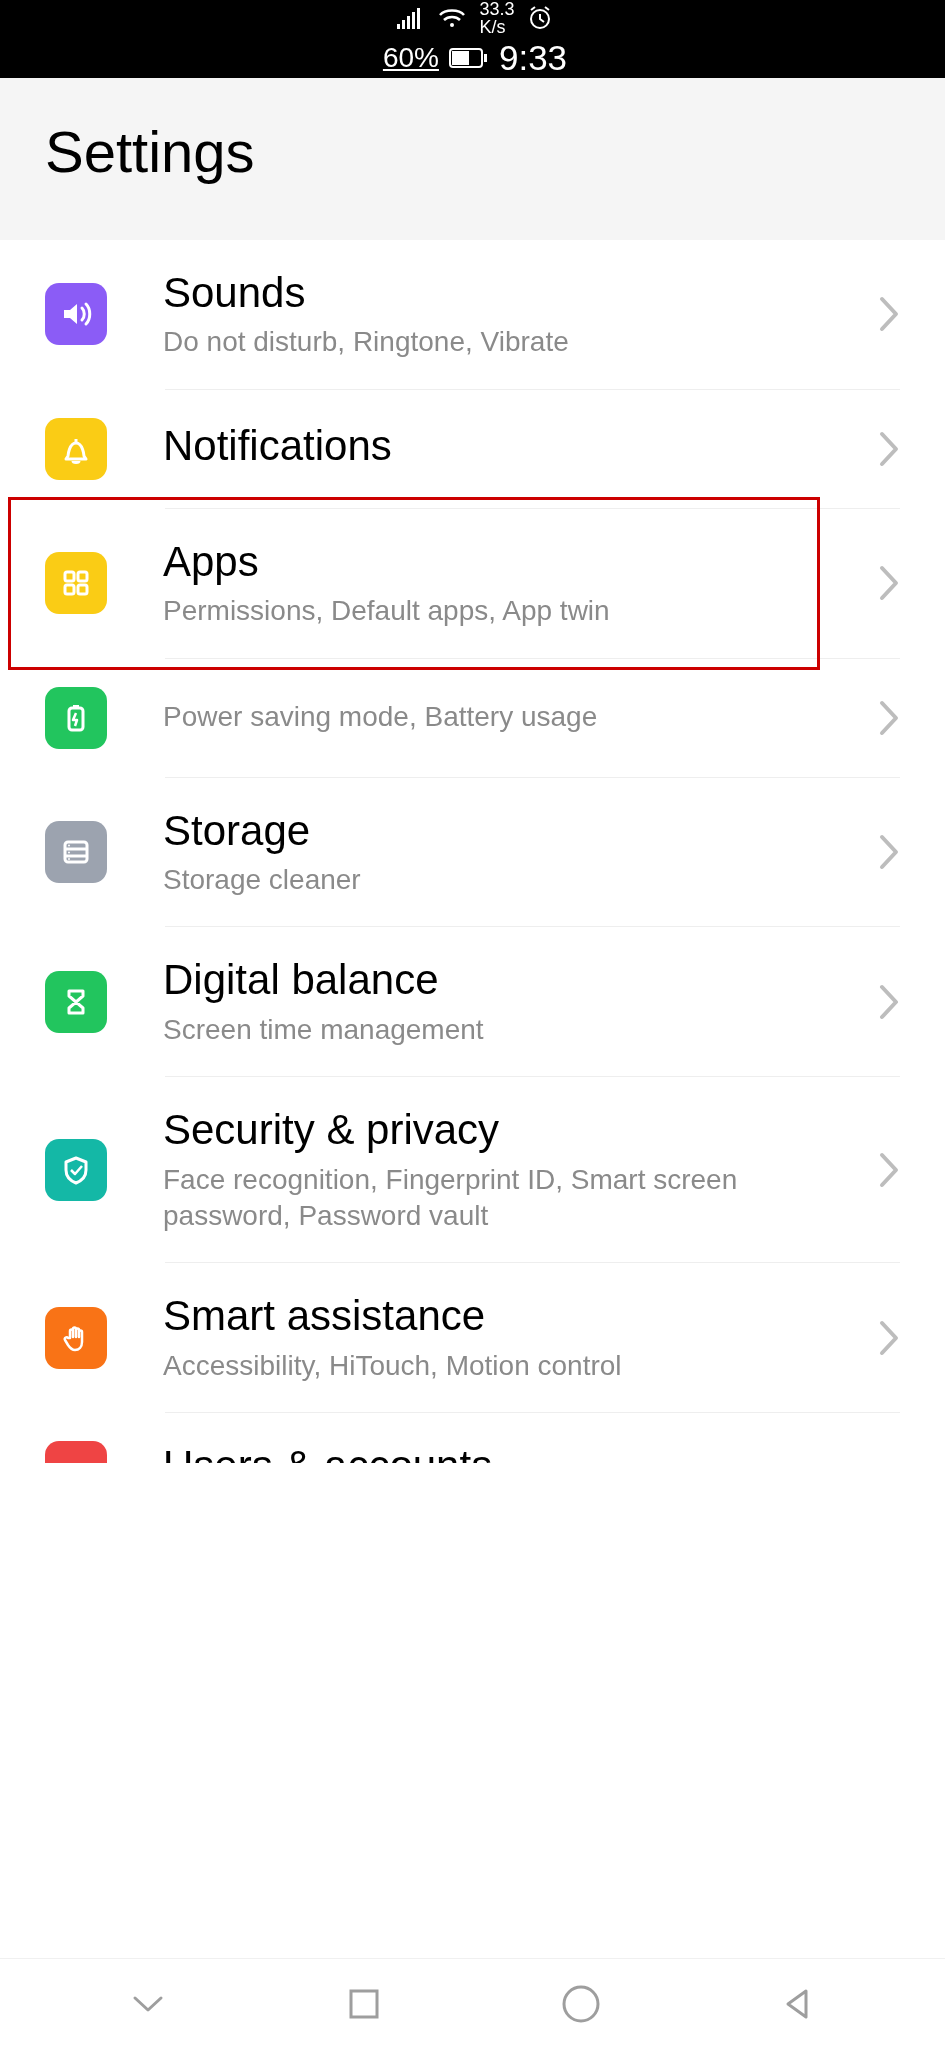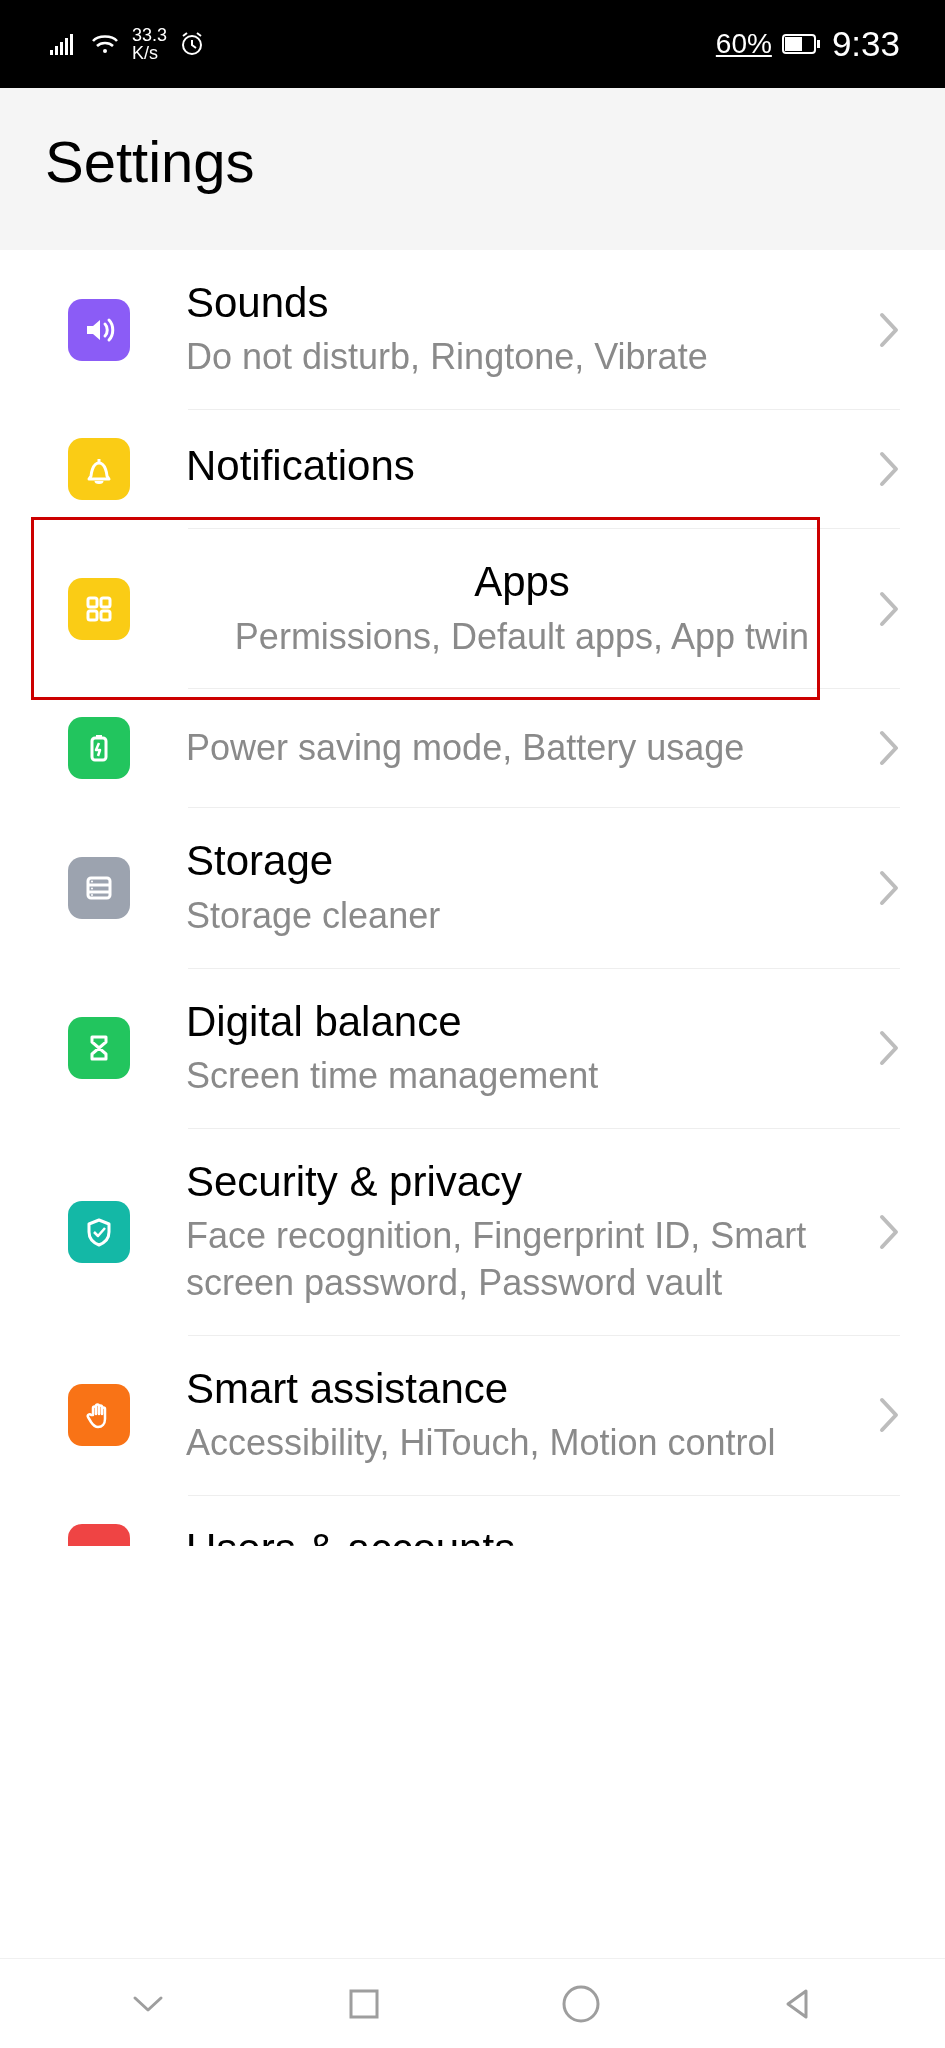--- a/index.html
+++ b/index.html
@@ -1,30 +1,30 @@
 <!DOCTYPE html>
 <html><head>
 <meta charset="utf-8">
 <style>
   * { margin: 0; padding: 0; box-sizing: border-box; }
   html, body { width: 945px; height: 2048px; font-family: -apple-system, Helvetica, Arial, sans-serif; background: #fff; }
-  .status-bar { background: #000; height: 88px; display: flex; align-items: center; justify-content: space-between; padding: 0 45px 0 50px; color: #fff; font-size: 24px; }
+  .status-bar { background: #000; height: 78px; display: flex; align-items: center; justify-content: space-between; padding: 0 45px 0 50px; color: #fff; font-size: 24px; flex-direction: column; }
   .status-left { display: flex; align-items: center; gap: 12px; }
   .status-right { display: flex; align-items: center; gap: 10px; }
   .signal-icon, .wifi-icon, .alarm-icon, .battery-icon { display: inline-flex; align-items: center; justify-content: center; }
   .speed { display: flex; flex-direction: column; line-height: 1; font-size: 18px; }
   .header { background: #f5f5f5; padding: 40px 45px 55px 45px; }
   .header h1 { font-size: 58px; font-weight: 400; color: #000; }
-  .list { background: #fff; margin-left: 23px; }
+  .list { background: #fff; }
   .item { display: flex; align-items: center; padding: 28px 45px 28px 45px; position: relative; }
   .divider { border-top: 1px solid #eee; margin-left: 165px; margin-right: 45px; }
   .icon-box { width: 62px; height: 62px; border-radius: 14px; flex-shrink: 0; display: flex; align-items: center; justify-content: center; margin-right: 56px; }
   .text-col { flex: 1; min-width: 0; padding-right: 20px; }
   .title { font-size: 42px; color: #000; line-height: 1.2; margin-bottom: 6px; }
-  .subtitle { font-size: 36px; color: #8a8a8a; line-height: 1.3; }
+  .subtitle { font-size: 28px; color: #8a8a8a; line-height: 1.3; }
   .chevron { flex-shrink: 0; color: #bdbdbd; }
   .chevron svg { display: block; }
   .highlight-box { position: absolute; border: 3px solid #cc0000; left: 8px; right: 125px; top: -12px; bottom: -12px; z-index: 5; pointer-events: none; }
   .partial-item { display: flex; align-items: flex-start; padding: 28px 45px 0 45px; overflow: hidden; height: 50px; }
   .nav-bar { position: absolute; left: 0; right: 0; bottom: 0; height: 90px; background: #fff; display: flex; align-items: center; justify-content: space-around; padding: 0 40px; border-top: 1px solid #f0f0f0; }
   .nav-btn { color: #9e9e9e; display: flex; align-items: center; justify-content: center; flex: 1; }
   
   .c-purple { background: #8b5cf6; }
   .c-yellow { background: #facc15; }
   .c-green  { background: #22c55e; }
@@ -127,21 +127,21 @@
       <div class="title">Notifications</div>
     </div>
     <span class="chevron">
       <svg width="22" height="38" viewBox="0 0 22 38">
           <path d="M4 4 L18 19 L4 34" fill="none" stroke="#bdbdbd" stroke-width="4" stroke-linecap="round" stroke-linejoin="round"></path>
         </svg>
     </span>
   </div>
   <div class="divider"></div>
 
-  <div class="item" style="position:relative;text-align:center;">
+  <div class="item" style="position:relative;">
     <div class="highlight-box"></div>
     <div class="icon-box c-yellow">
       <svg width="36" height="36" viewBox="0 0 36 36">
           <g fill="none" stroke="#fff" stroke-width="3">
             <rect x="7" y="7" width="9" height="9" rx="2"></rect>
             <rect x="20" y="7" width="9" height="9" rx="2"></rect>
             <rect x="7" y="20" width="9" height="9" rx="2"></rect>
             <rect x="20" y="20" width="9" height="9" rx="2"></rect>
           </g>
         </svg>

